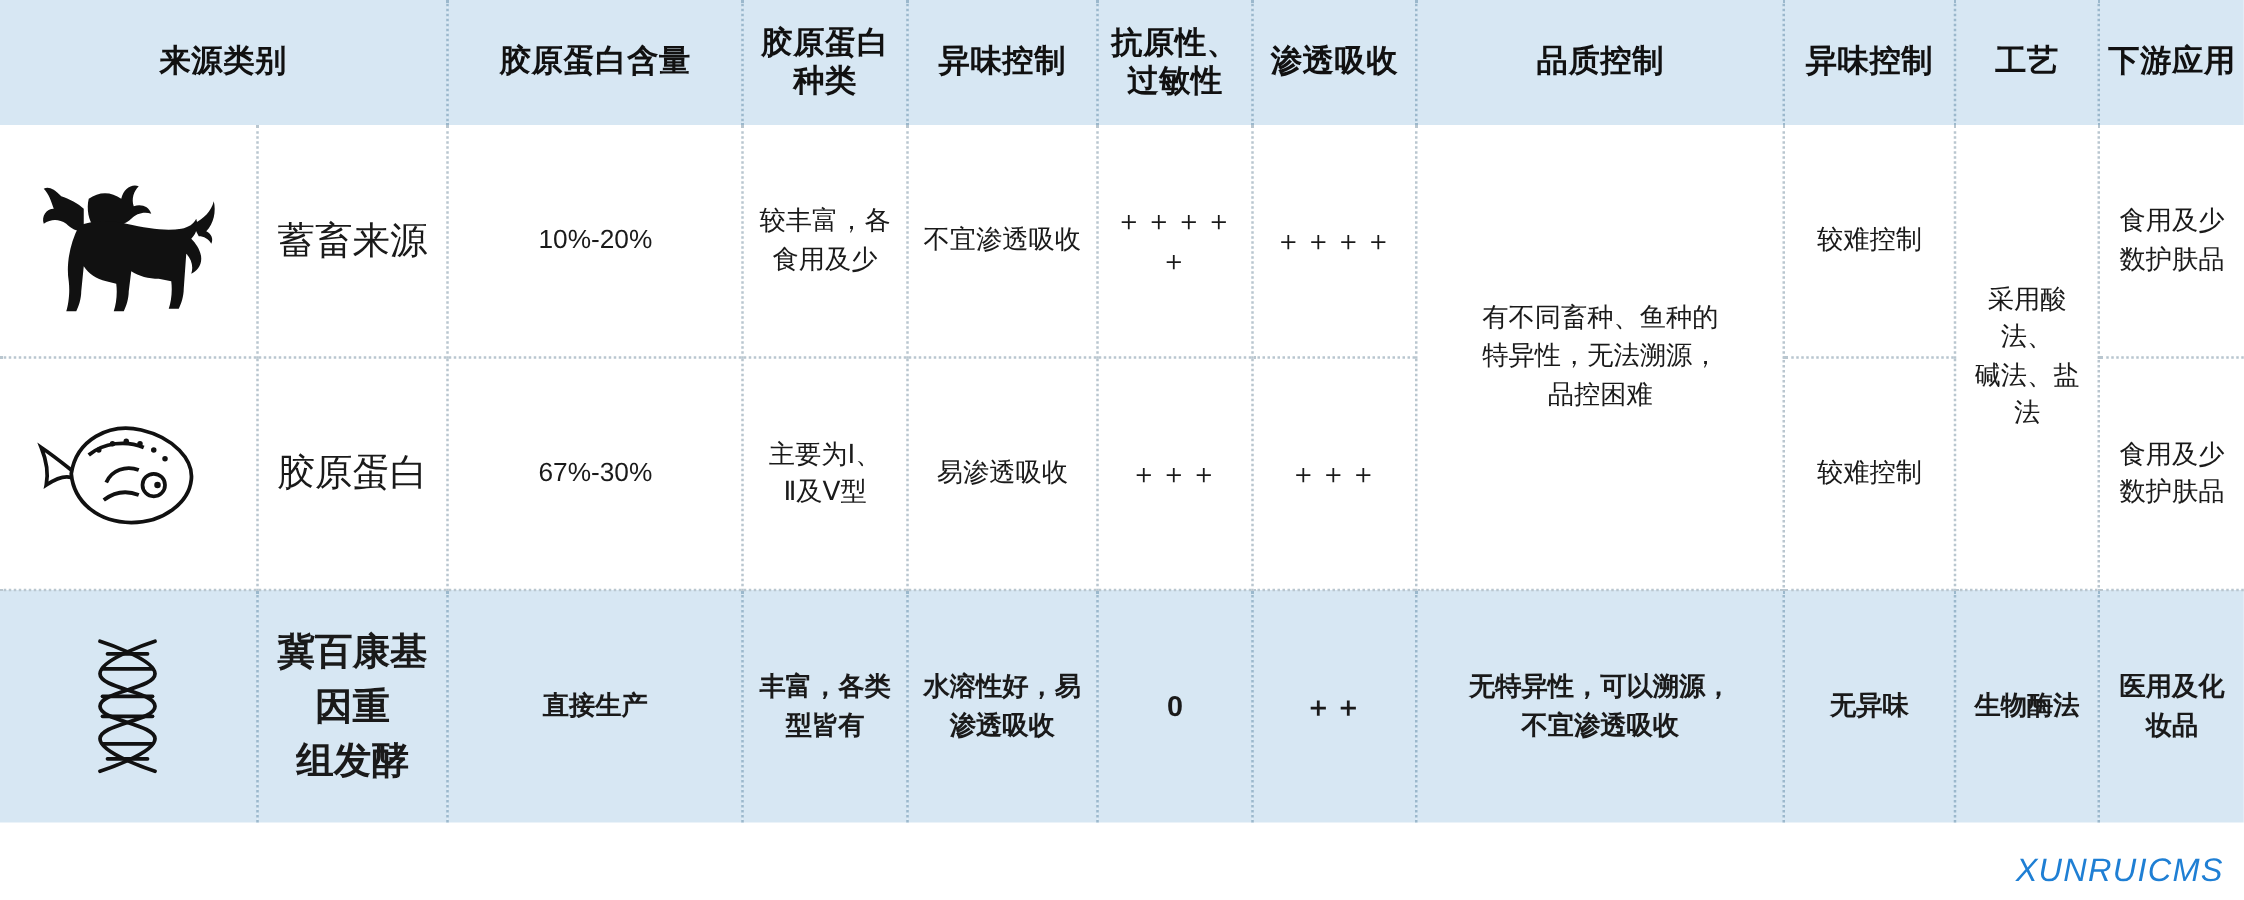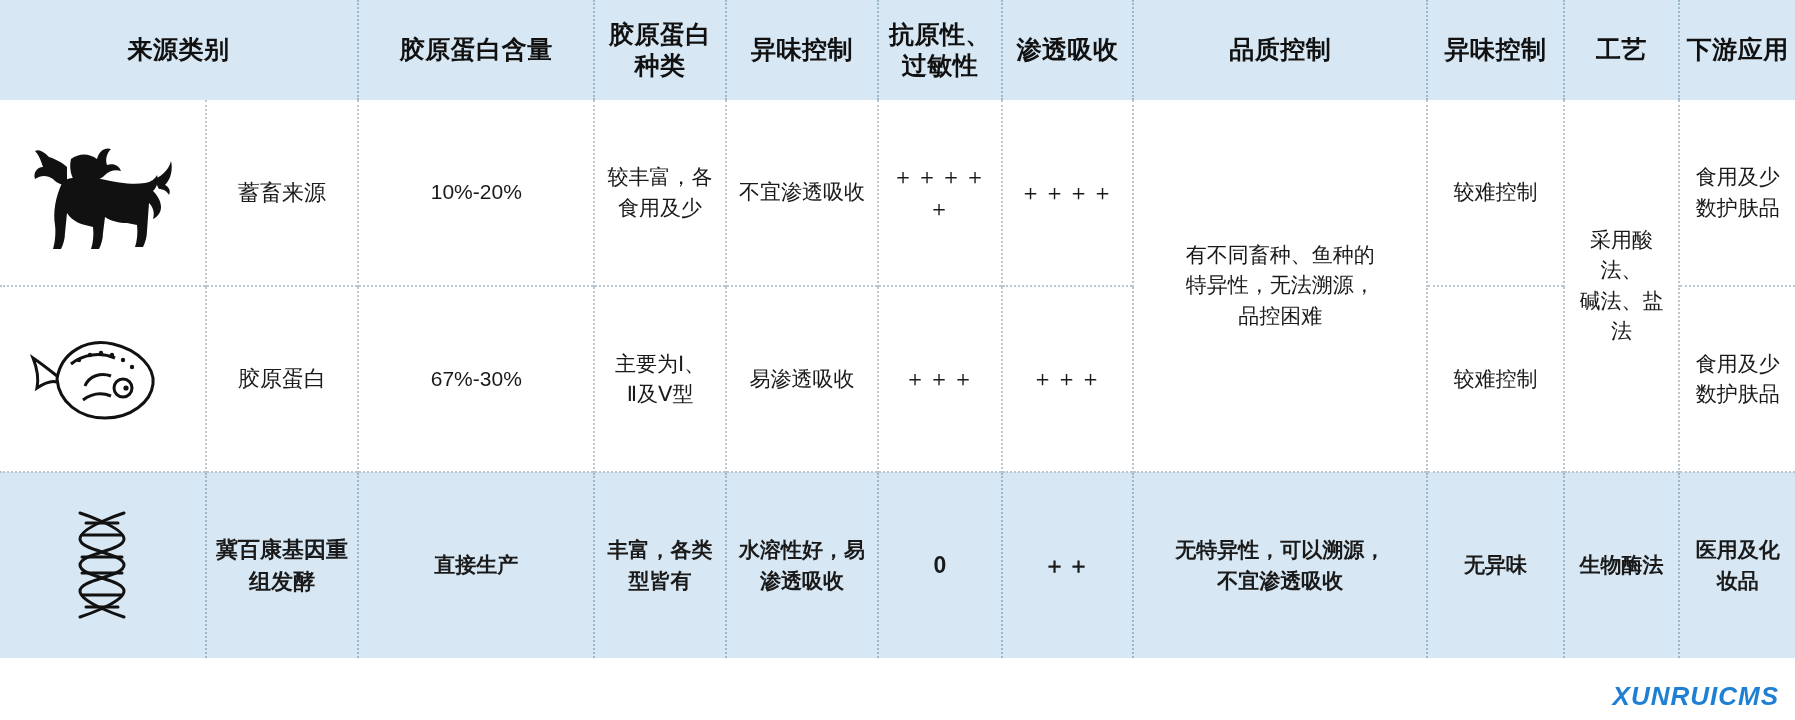--- a/index.html
+++ b/index.html
@@ -85,28 +85,28 @@
   }
   .icon-box {
     display: flex;
     align-items: center;
     justify-content: center;
     height: 100%;
   }
   .plus-cell { letter-spacing: 2px; font-size: 22px; }
   .zero-cell { font-size: 23px; font-weight: bold; }
 
-  .src-label { font-size: 22px; }
+  .src-label { font-size: 30px; }
 
   .logo {
     position: absolute;
     right: 16px;
     bottom: 8px;
     font-size: 26px;
-    font-weight: bold;
+    font-weight: normal;
     font-style: italic;
     color: #1f7fd4;
     letter-spacing: 1px;
     font-family: "Liberation Sans", sans-serif;
   }
 </style>
 </head>
 <body>
 
 <div class="table-wrap">

